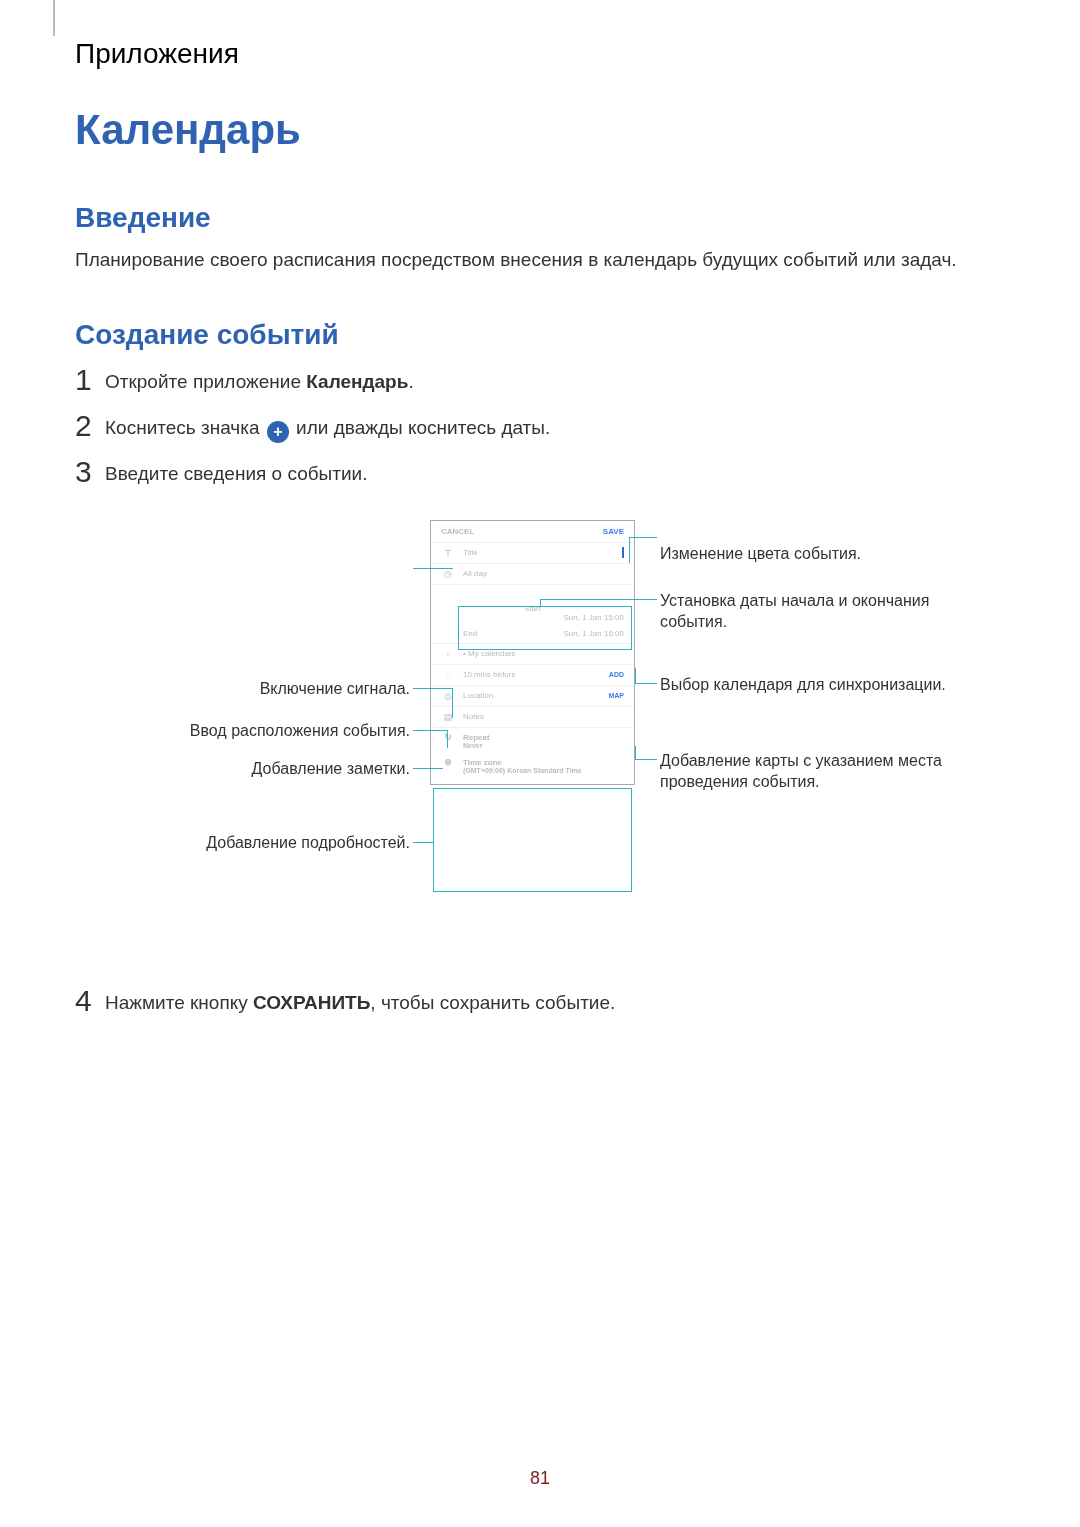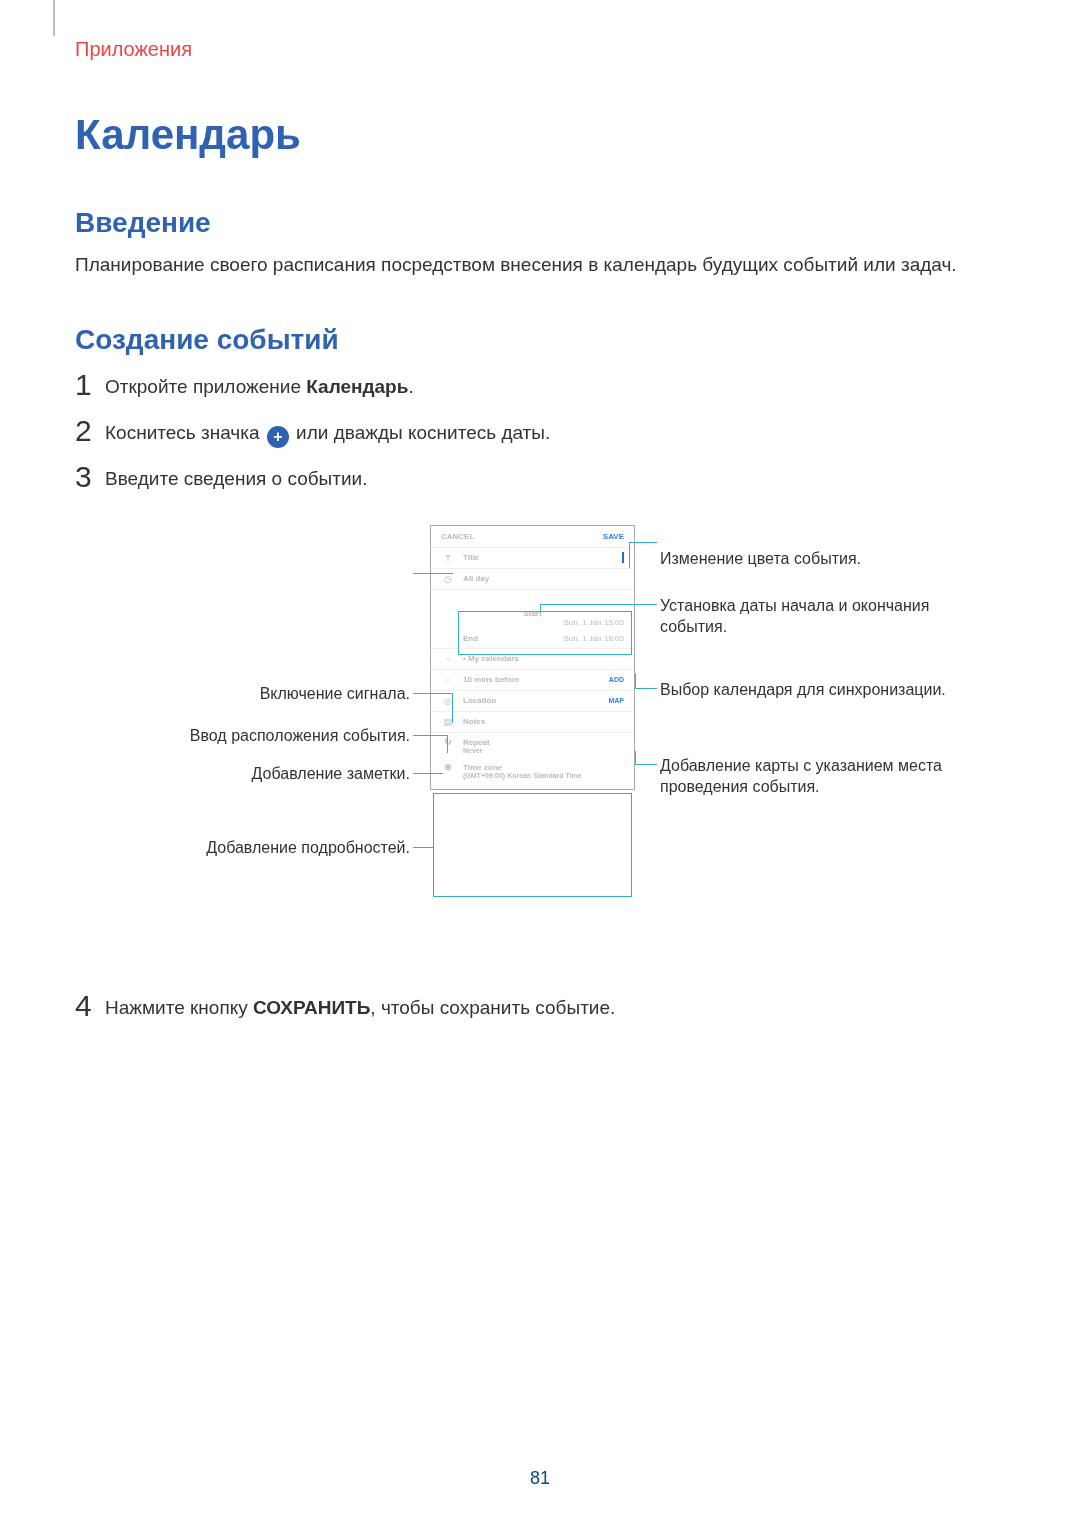--- a/index.html
+++ b/index.html
@@ -14,23 +14,23 @@
   .page {
     padding: 38px 75px 0 75px;
   }
   .vline-top {
     position: absolute;
     top: 0; left: 53px;
     width: 2px; height: 36px;
     background: #bbb;
   }
   .breadcrumb {
-    color: #ef4444;
-    font-size: 20px;
-    margin-bottom: 50px;
+    color: #000000;
+    font-size: 28px;
+    margin-bottom: 36px;
   }
   h1.page-title {
     color: #2f62b0;
     font-size: 42px;
     font-weight: 700;
     margin-bottom: 48px;
   }
   h2.section-title {
     color: #2f62b0;
     font-size: 28px;
@@ -113,21 +113,21 @@
     filter: blur(0.5px);
   }
   .ph-ico {
     width: 14px; flex: 0 0 14px;
     text-align: center;
     font-size: 9px;
     margin-right: 8px;
     color: #bbb;
     filter: none;
   }
-  .ph-txt { filter: blur(0.7px); font-weight:700;text-align:center; }
+  .ph-txt { filter: blur(0.7px); font-weight:400;text-align:center; }
   .ph-right { margin-left: auto; filter: blur(0.7px); font-weight:400;}
   .ph-sw {
     width: 16px; height: 9px;
     border-radius: 5px;
     background: #ddd;
     position: relative;
     flex: 0 0 16px;
   }
   .ph-sw::after { content:""; position:absolute; right:1px; top:1px; width:7px; height:7px; border-radius:50%; background:#fff; }
   .color-sq {
@@ -168,21 +168,21 @@
     border: 1.5px solid #2fb0c4;
     background: transparent;
   }
 
   .page-number {
     position: absolute;
     bottom: 38px;
     left: 0; right: 0;
     text-align: center;
     font-size: 18px;
-    color: #0c4a6e;
+    color: #7f1d1d;
   }
 </style>
 </head>
 <body>
 
 <div class="vline-top"></div>
 
 <div class="page">
   <div class="breadcrumb">Приложения</div>
 

